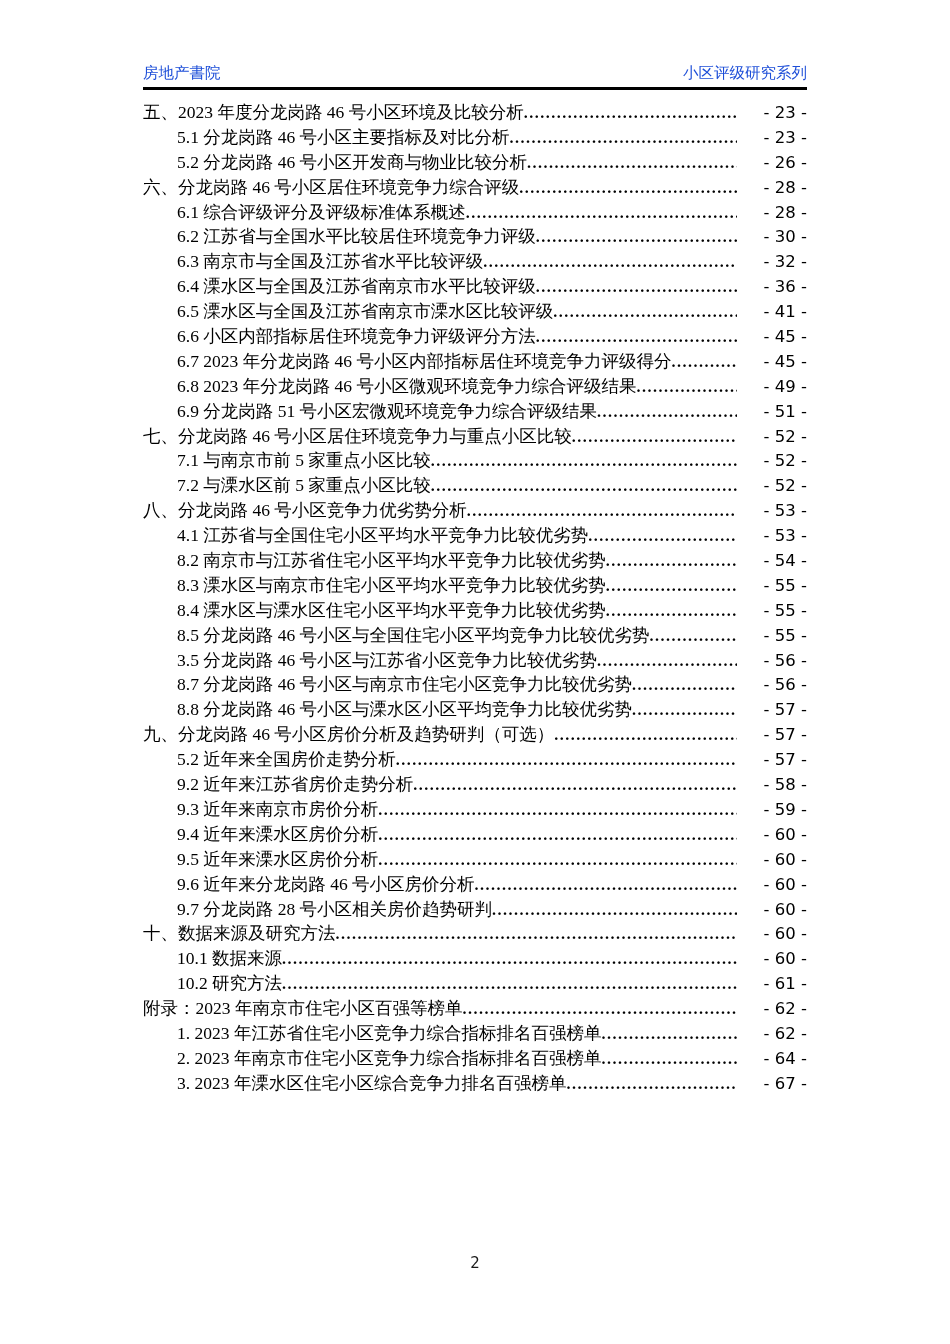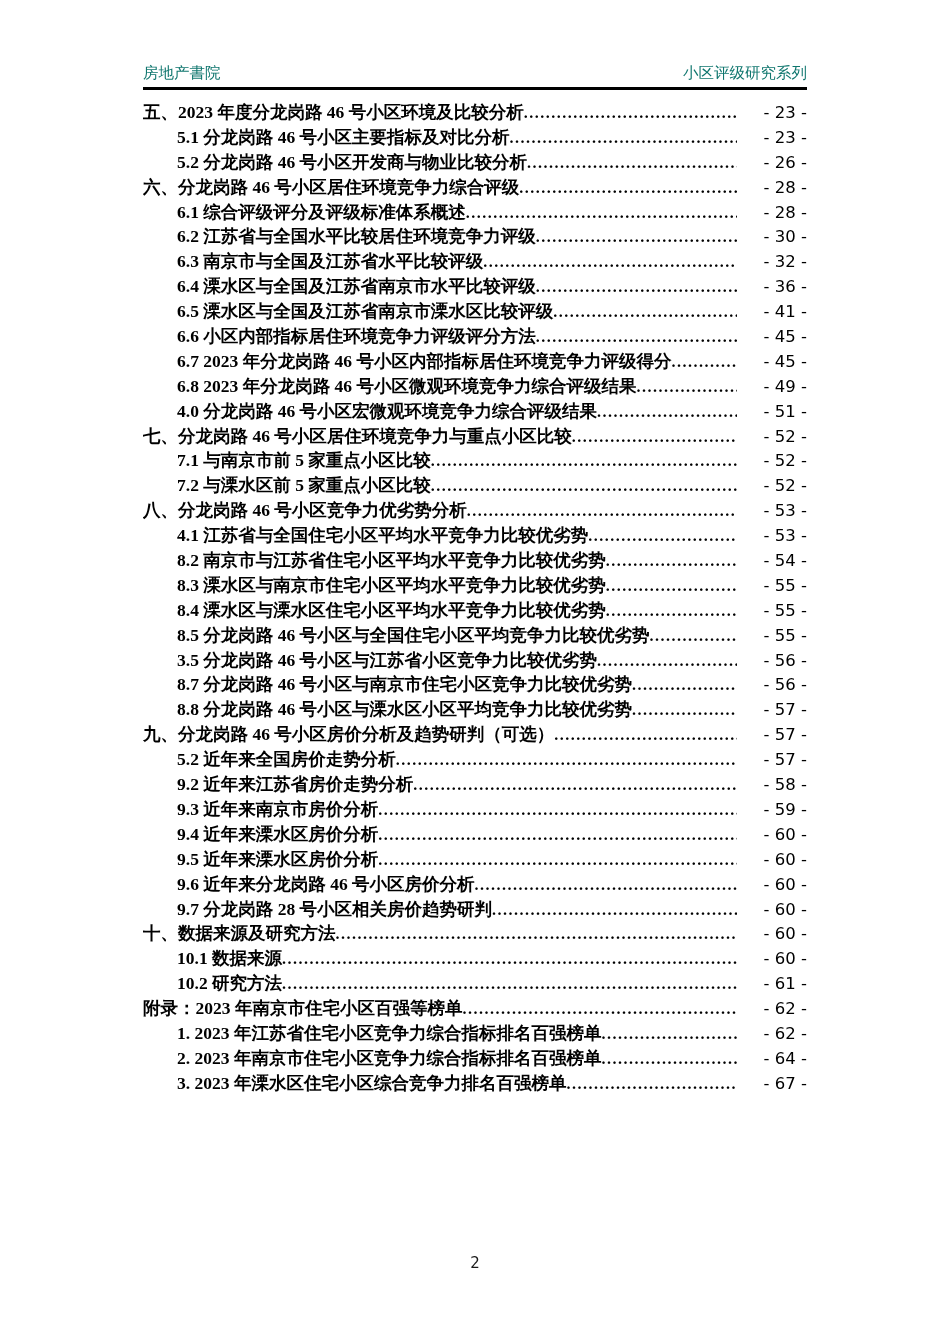--- a/index.html
+++ b/index.html
@@ -21,21 +21,21 @@
     width: 664px;
   }
   .header {
     padding-top: 63px;
     display: flex;
     justify-content: space-between;
     align-items: flex-end;
     font-family: "Liberation Sans", "DejaVu Sans", sans-serif;
     font-size: 15.5px;
     line-height: 20px;
-    color: #0f766e;
+    color: #1d4ed8;
   }
   .header-rule {
     margin-top: 4px;
     border-bottom: 3px solid #000000;
     height: 0;
   }
   .toc {
     margin-top: 10px;
   }
   .toc-row {
@@ -45,21 +45,21 @@
     line-height: 24.9px;
     white-space: nowrap;
     overflow: hidden;
     cursor: default;
   }
   .toc-row.level-2 {
     padding-left: 34px;
     text-align: center;
   }
   .toc-label {
-    font-weight: 700;
+    font-weight: 400;
     font-size: 17.5px;
     flex: 0 0 auto;
   }
   .toc-dots {
     flex: 1 1 auto;
     overflow: hidden;
     font-weight: 700;
     font-size: 16px;
     letter-spacing: 1.5px;
     min-width: 8px;
@@ -151,21 +151,21 @@
           <span class="toc-label">6.7 2023 年分龙岗路 46 号小区内部指标居住环境竞争力评级得分</span>
           <span class="toc-dots"></span>
           <span class="toc-page">- 45 -</span>
         </div>
         <div class="toc-row level-2">
           <span class="toc-label">6.8 2023 年分龙岗路 46 号小区微观环境竞争力综合评级结果</span>
           <span class="toc-dots"></span>
           <span class="toc-page">- 49 -</span>
         </div>
         <div class="toc-row level-2">
-          <span class="toc-label">4.0 分龙岗路 46 号小区宏微观环境竞争力综合评级结果</span>
+          <span class="toc-label">6.9 分龙岗路 51 号小区宏微观环境竞争力综合评级结果</span>
           <span class="toc-dots"></span>
           <span class="toc-page">- 51 -</span>
         </div>
         <div class="toc-row level-1">
           <span class="toc-label">七、分龙岗路 46 号小区居住环境竞争力与重点小区比较</span>
           <span class="toc-dots"></span>
           <span class="toc-page">- 52 -</span>
         </div>
         <div class="toc-row level-2">
           <span class="toc-label">7.1 与南京市前 5 家重点小区比较</span>

